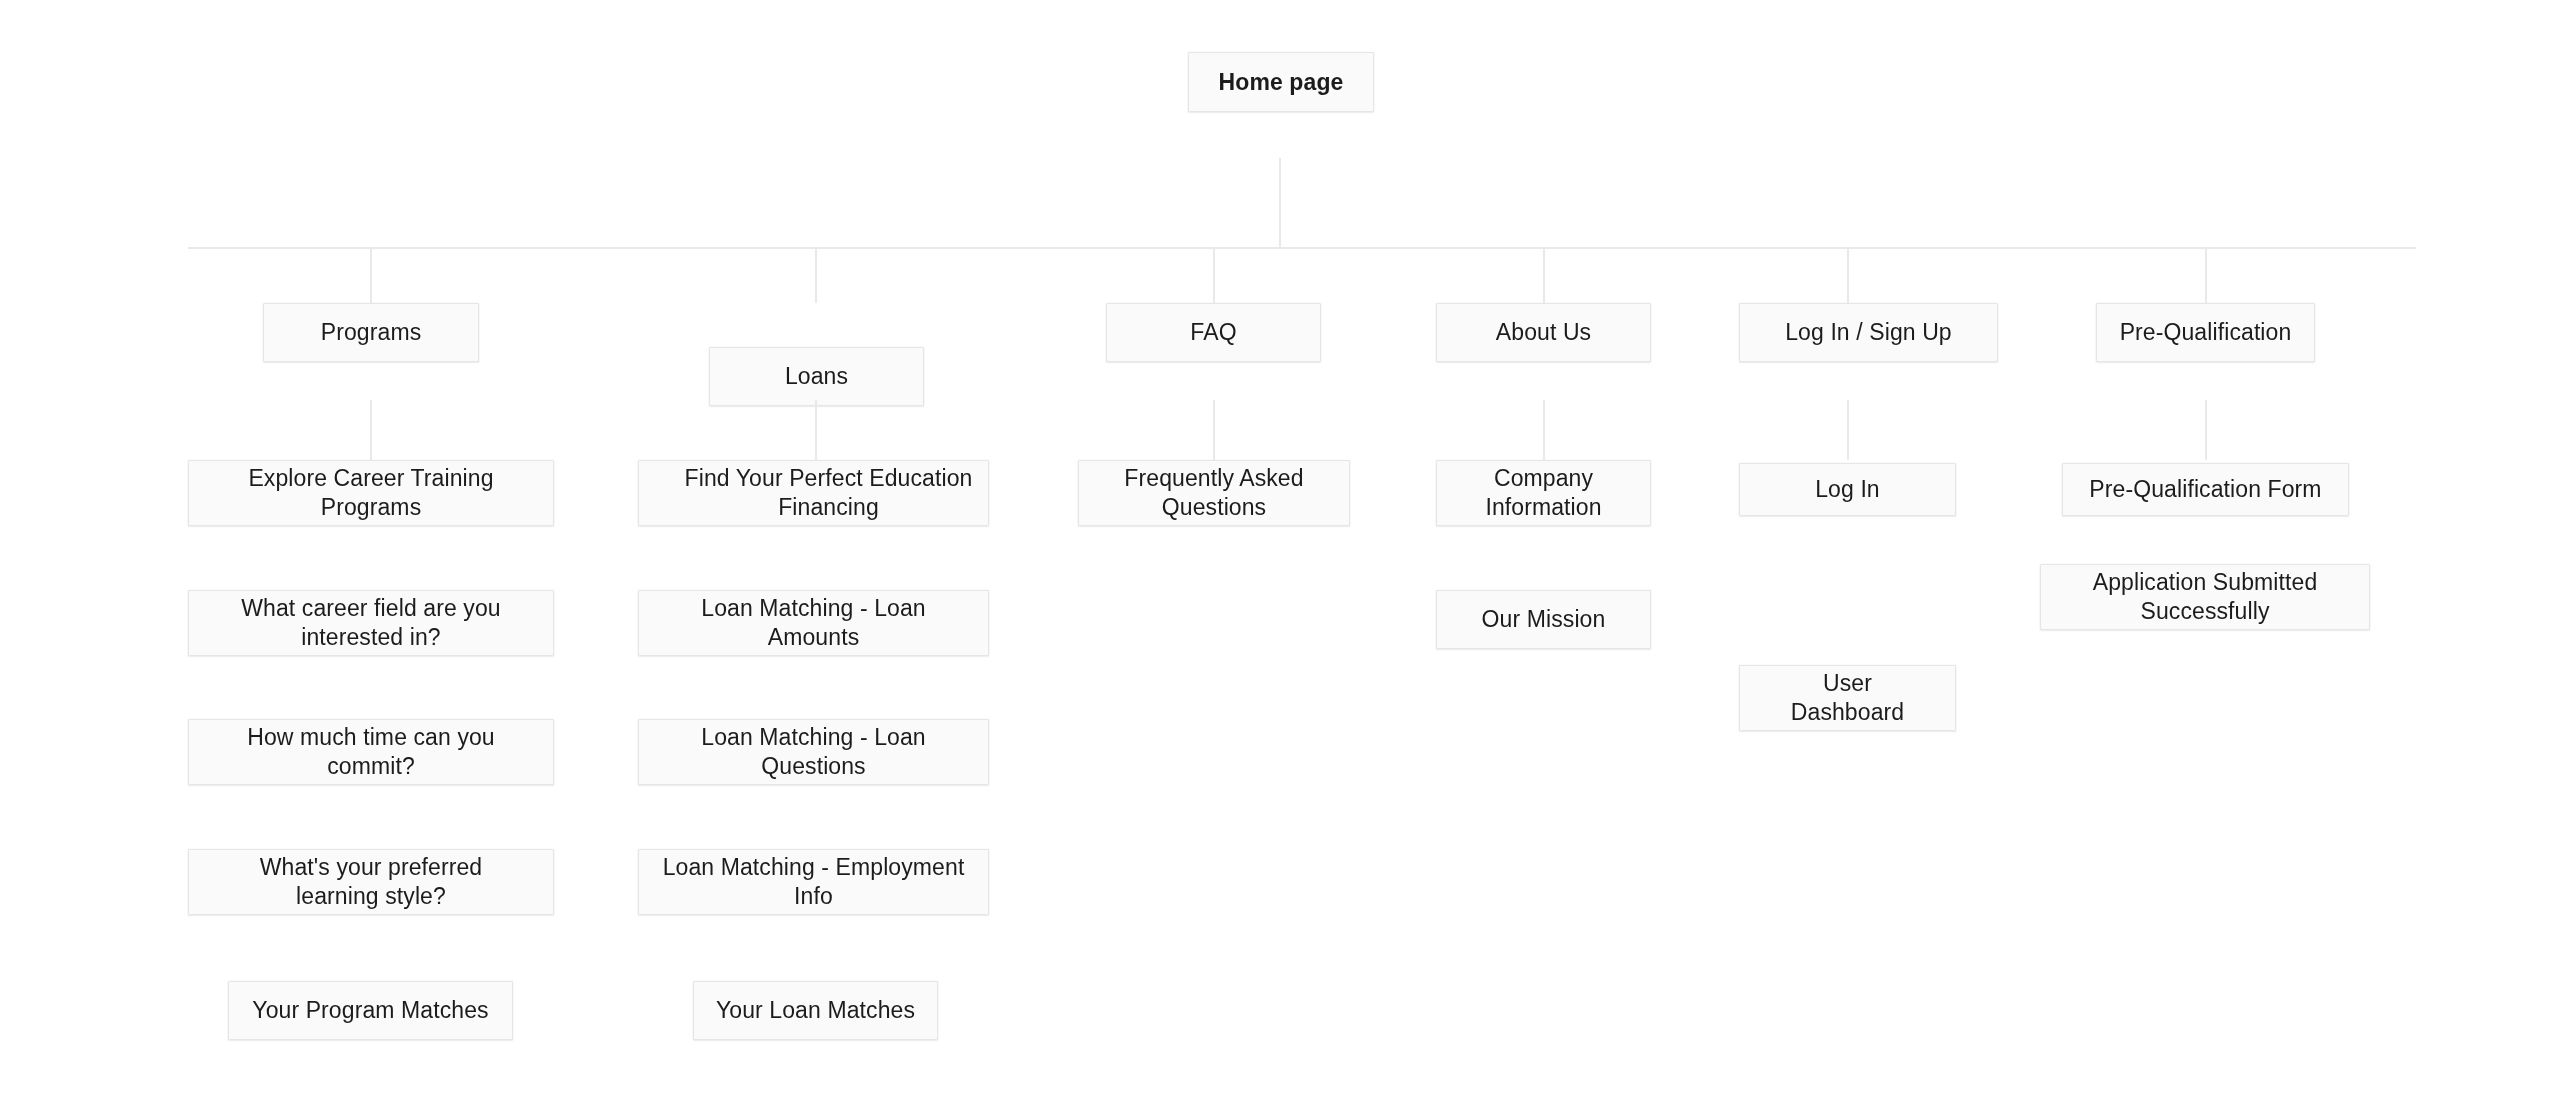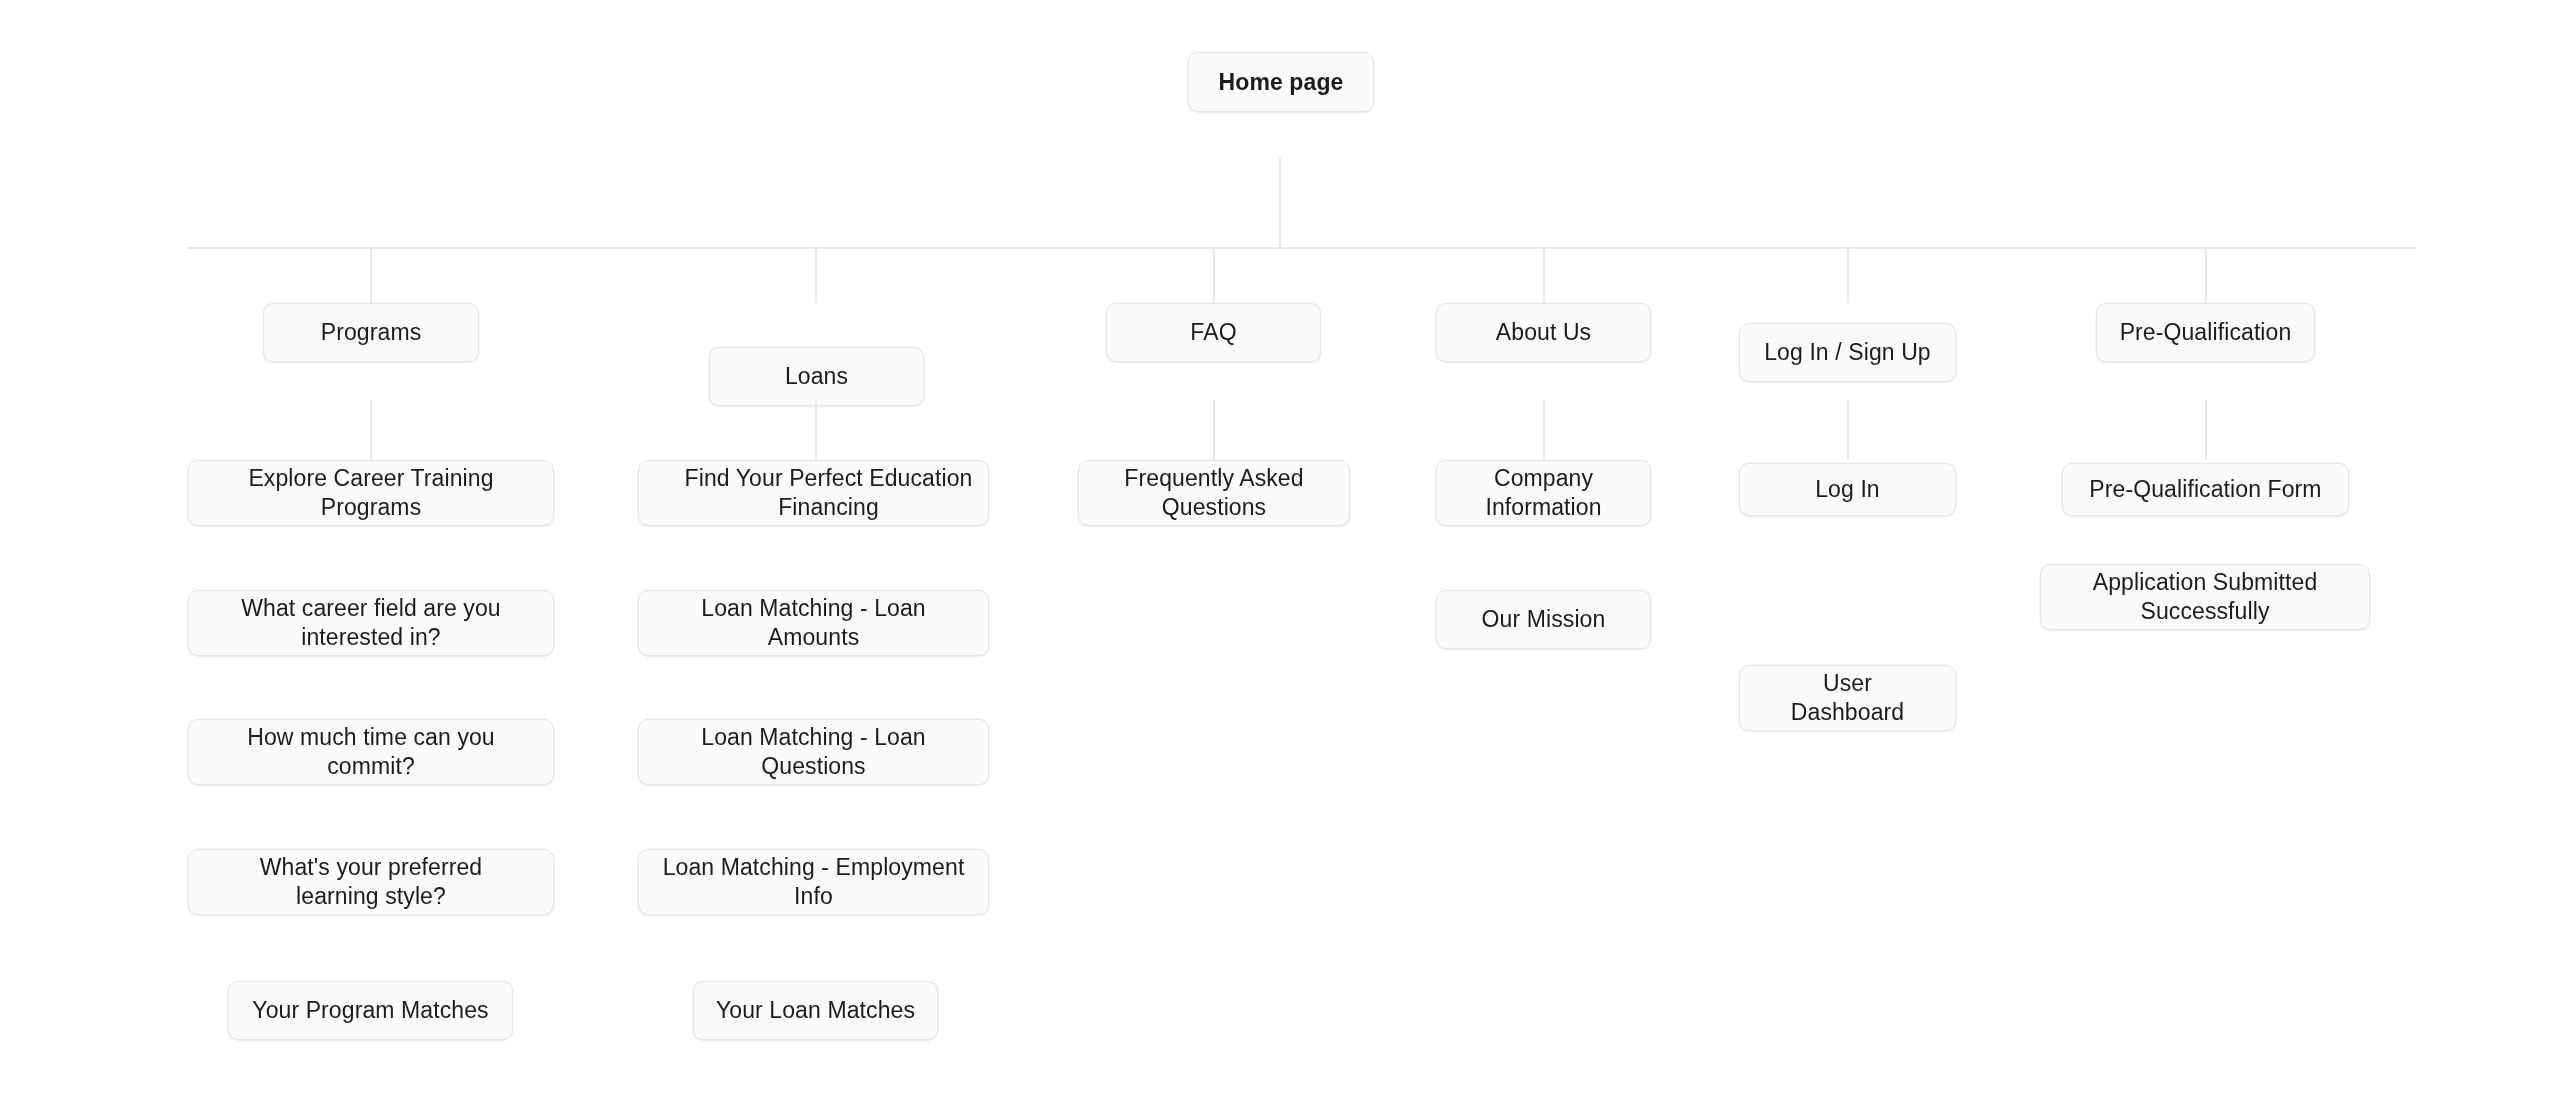--- a/index.html
+++ b/index.html
@@ -18,21 +18,21 @@
     background: #ffffff;
     overflow: hidden;
   }
   
   .node {
     position: absolute;
     box-sizing: border-box;
     background: #fafafa;
     border: 1px solid #e6e6e6;
     box-shadow: 0 1px 2px rgba(0,0,0,0.07), 0 0 0 1px rgba(0,0,0,0.015);
-    border-radius: 10px;
+    border-radius: 1px;
     display: flex;
     align-items: center;
     justify-content: center;
     text-align: center;
     color: #1c1c1c;
     font-size: 23px;
     line-height: 29px;
     padding: 0 10px;
     letter-spacing: 0.1px;
   }
@@ -77,21 +77,21 @@
   </div>
   <div class="node" style="left:709px; top:303px; width:215px; height:59px;margin-top:44px;">
     <span class="label">Loans</span>
   </div>
   <div class="node" style="left:1106px; top:303px; width:215px; height:59px;">
     <span class="label">FAQ</span>
   </div>
   <div class="node" style="left:1436px; top:303px; width:215px; height:59px;">
     <span class="label">About Us</span>
   </div>
-  <div class="node" style="left:1739px; top:303px; width:217px; height:59px;margin-top:20px;">
+  <div class="node" style="left:1739px; top:303px; width:259px; height:59px;">
     <span class="label">Log In / Sign Up</span>
   </div>
   <div class="node" style="left:2096px; top:303px; width:219px; height:59px;">
     <span class="label">Pre-Qualification</span>
   </div>
 
   <div class="conn v" style="left:370px; top:400px; height:60px;"></div>
   <div class="conn v" style="left:815px; top:400px; height:60px;"></div>
   <div class="conn v" style="left:1213px; top:400px; height:60px;"></div>
   <div class="conn v" style="left:1543px; top:400px; height:60px;"></div>

